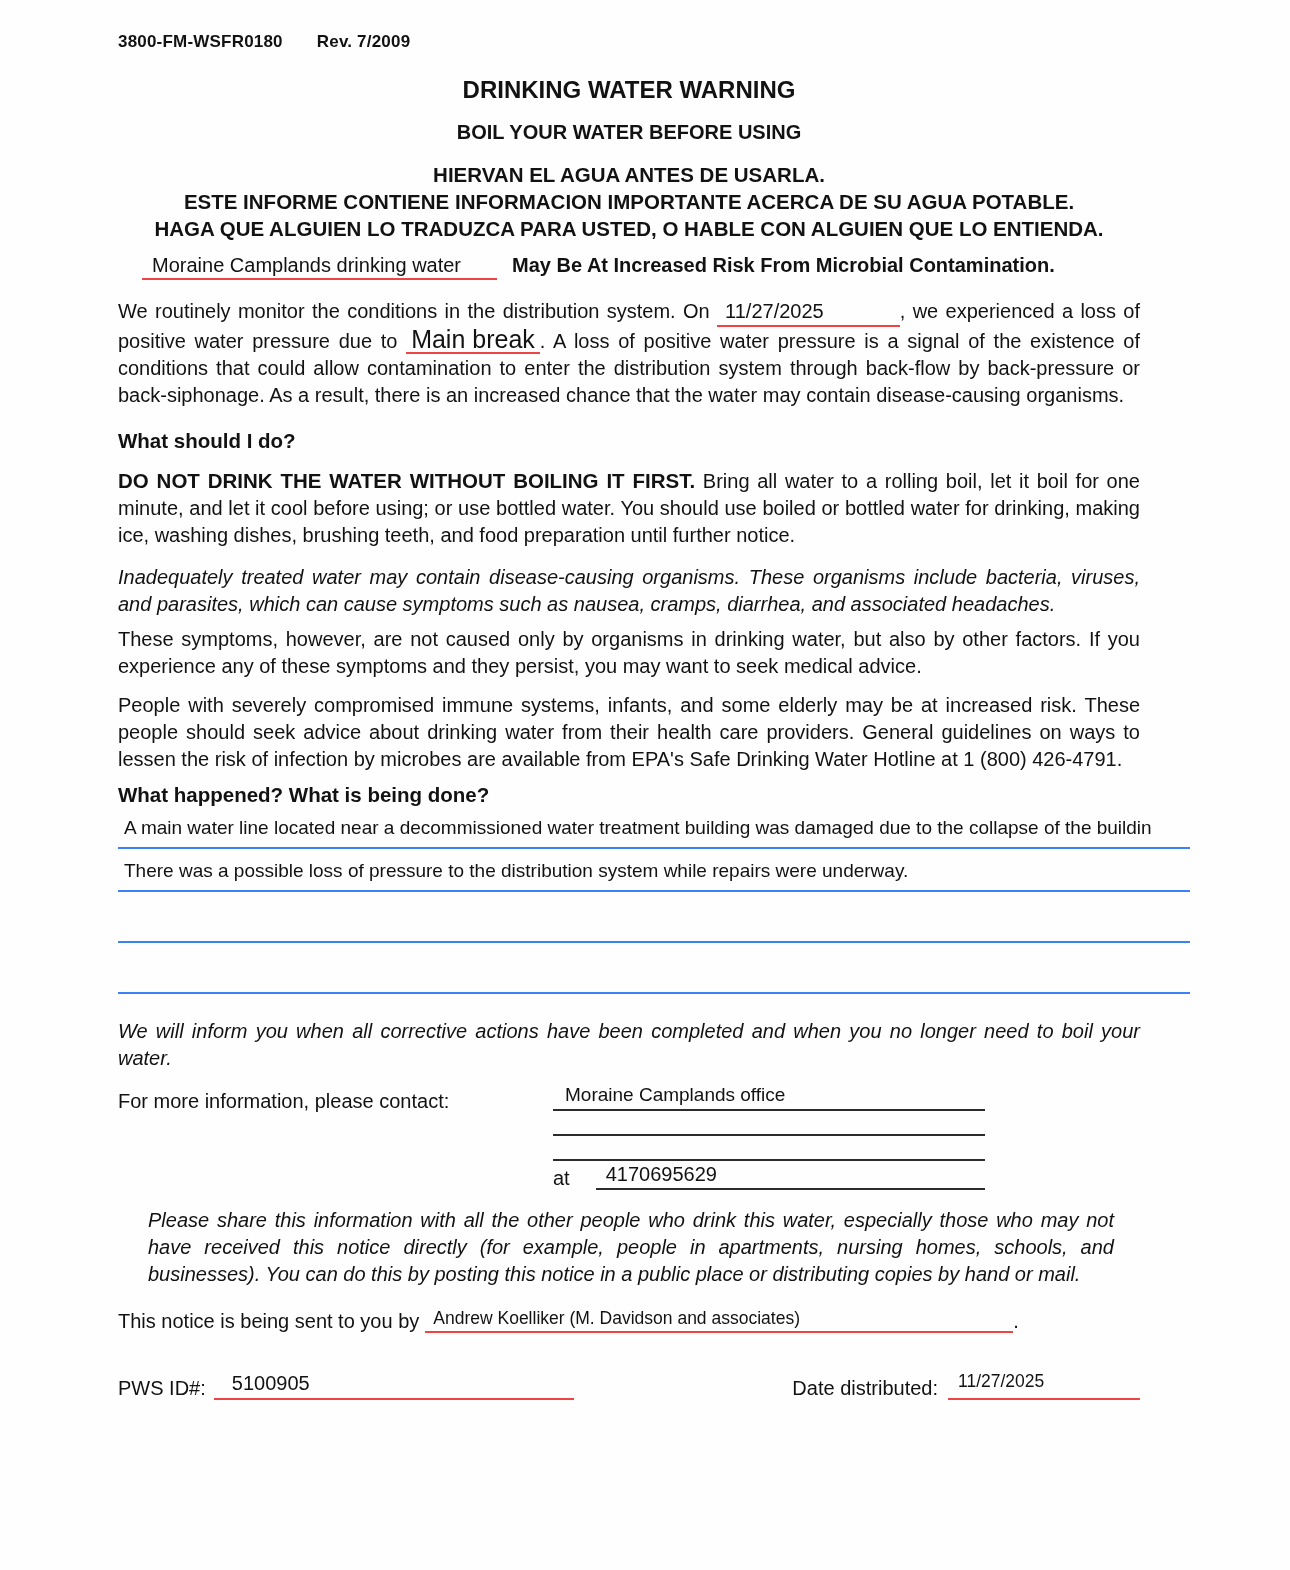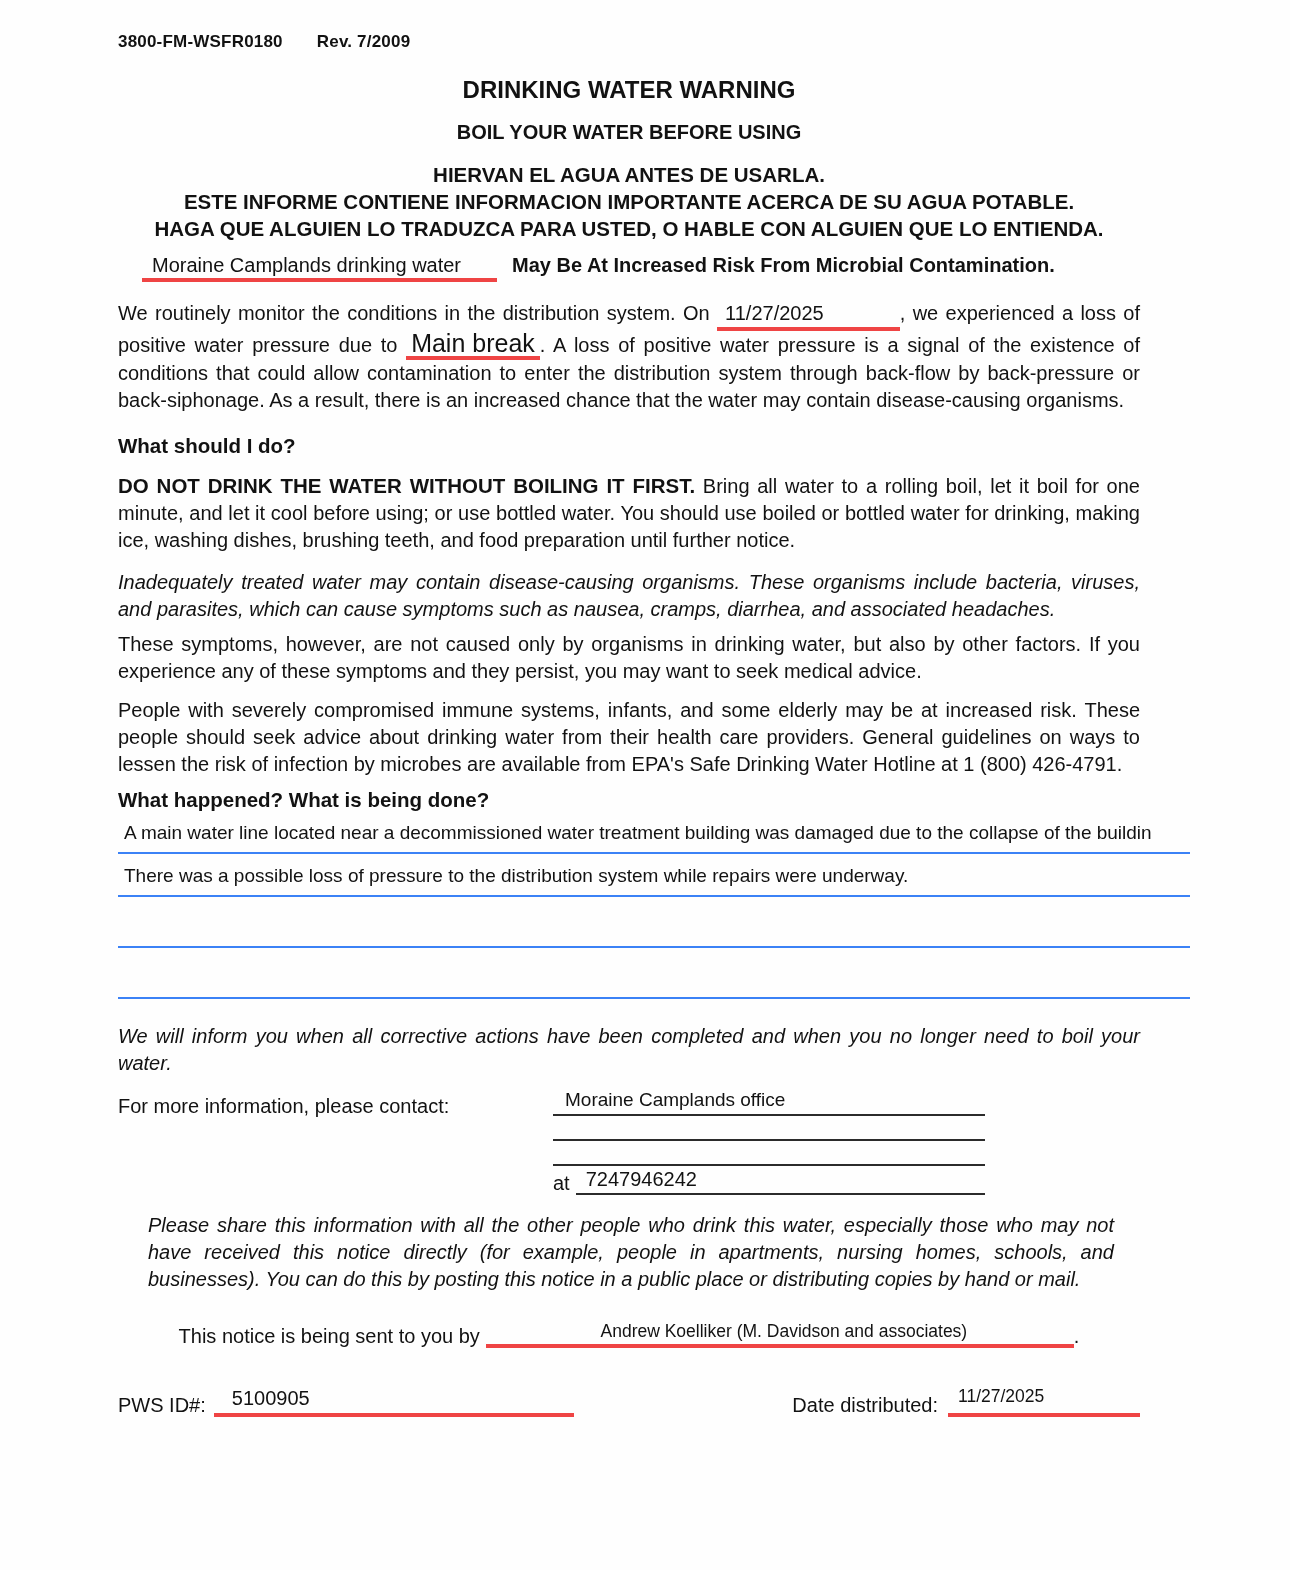--- a/index.html
+++ b/index.html
@@ -19,21 +19,21 @@
 
   .form-header { font-size: 17px; font-weight: bold; letter-spacing: 0.2px; }
   .form-header .rev { margin-left: 34px; }
 
   .title    { margin-top: 24px; text-align: center; font-weight: bold; font-size: 24px; }
   .subtitle { margin-top: 17px; text-align: center; font-weight: bold; font-size: 20px; }
 
   .es-block { margin-top: 17px; text-align: center; font-weight: bold; font-size: 20.5px; line-height: 27px; }
 
   .risk-line { margin-top: 12px; font-size: 20px; }
-  .fill { border-bottom: 4px solid #ef4444; display: inline-block; }
+  .fill { border-bottom: 2px solid #ef4444; display: inline-block; }
   .sys-fill { padding: 0 36px 1px 10px; margin-left: 24px; }
   .risk-statement { font-weight: bold; margin-left: 15px; font-size: 20px; }
 
   .para { margin-top: 18px; font-size: 20px; line-height: 27px; text-align: justify; }
   .date-fill { padding: 0 76px 0 8px; }
   .cause-fill { padding: 0 5px 0 5px; font-size: 25px; line-height: 25px; }
 
   .sec-heading { margin-top: 20px; font-size: 20.5px; font-weight: bold; }
 
   .italic { font-style: italic; }
@@ -45,27 +45,27 @@
   .wline.empty2 { height: 42px; }
 
   .inform { margin-top: 24px; font-style: italic; }
 
   .contact-block { margin-top: 12px; display: flex; font-size: 20px; }
   .contact-label { width: 435px; flex: none; padding-top: 6px; }
   .contact-col { width: 432px; flex: none; }
   .c-row { border-bottom: 2px solid #2b2b2b; line-height: 22px; padding-bottom: 3px; font-size: 19px; }
   .c-row.blank { height: 25px; }
   .c-row.name-row { padding-left: 12px; }
-  .at-row { display: flex; align-items: flex-end; margin-top: 1px; }
+  .at-row { display: flex; align-items: flex-end; margin-top: 1px; gap: 20px; }
   .at-label { flex: none; padding: 0 6px 0 0; font-size: 20px; line-height: 24px; }
   .phone-fill { flex: 1; border-bottom: 2px solid #2b2b2b; padding: 0 0 2px 10px; font-size: 20px; line-height: 24px; }
 
   .share-note { margin-left: 30px; width: 966px; margin-top: 17px; }
 
-  .sent-row { margin-top: 28px; font-size: 20px; text-align: center; }
+  .sent-row { margin-top: 20px; font-size: 20px; }
   .sent-fill { width: 588px; padding: 0 0 2px 8px; font-size: 17.5px; vertical-align: bottom; margin-left: 6px; }
 
   .ids-row { margin-top: 38px; display: flex; justify-content: space-between; align-items: flex-end; font-size: 20px; }
   .pws-group, .date-group { display: flex; align-items: flex-end; }
   .pws-fill { width: 360px; padding: 0 0 3px 18px; margin-left: 8px; font-size: 20px; }
   .date-fill2 { width: 192px; padding: 0 0 6px 10px; margin-left: 10px; font-size: 17.5px; }
 </style>
 </head>
 <body>
 
@@ -113,21 +113,21 @@
     <p class="para inform">We will inform you when all corrective actions have been completed and when you no longer need to boil your water.</p>
 
     <div class="contact-block">
       <div class="contact-label">For more information, please contact:</div>
       <div class="contact-col">
         <div class="c-row name-row">Moraine Camplands office</div>
         <div class="c-row blank"></div>
         <div class="c-row blank"></div>
         <div class="at-row">
           <span class="at-label">at</span>
-          <span class="phone-fill">7247946242</span>
+          <span class="phone-fill">4170695629</span>
         </div>
       </div>
     </div>
 
     <p class="para italic share-note">Please share this information with all the other people who drink this water, especially those who may not have received this notice directly (for example, people in apartments, nursing homes, schools, and businesses). You can do this by posting this notice in a public place or distributing copies by hand or mail.</p>
 
     <div class="sent-row">
       <span>This notice is being sent to you by</span><span class="fill sent-fill">Andrew Koelliker (M. Davidson and associates)</span><span>.</span>
     </div>
 

